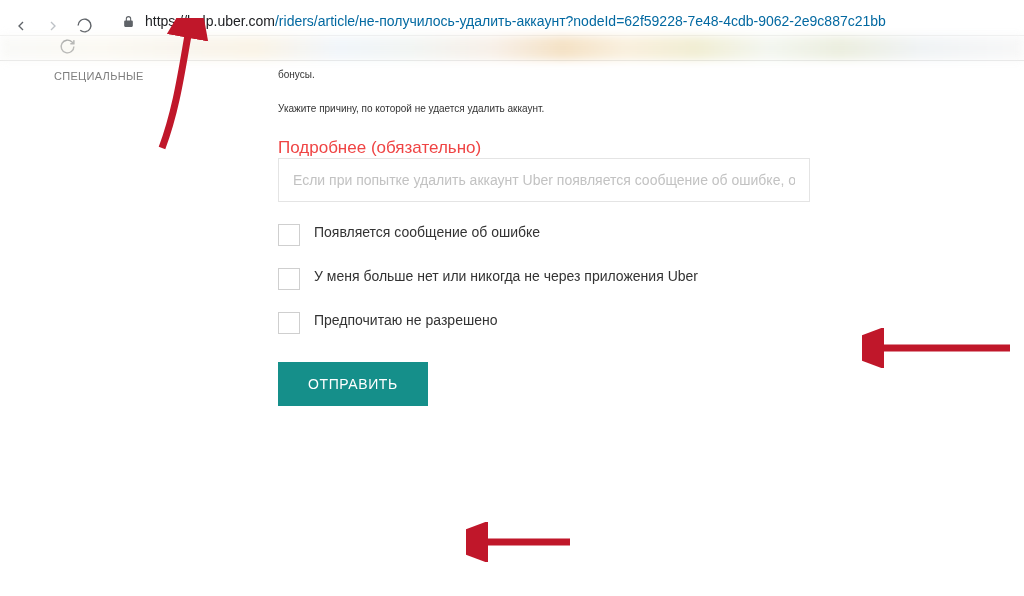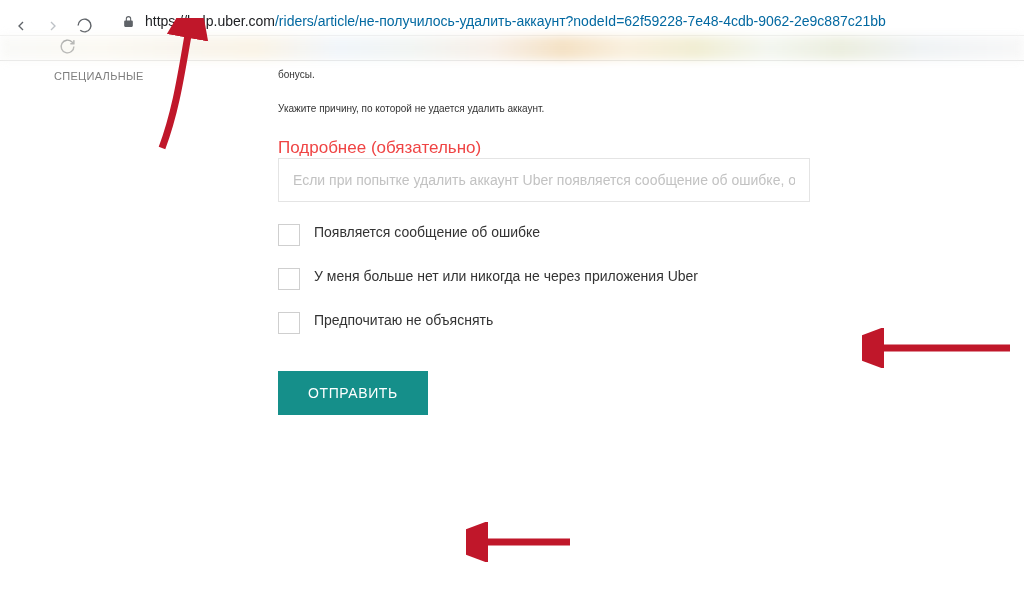--- a/index.html
+++ b/index.html
@@ -100,21 +100,21 @@
     .checkbox-label { font-size: 14px; color: #333; }
     .submit-btn {
       background: #158f8a;
       color: #fff;
       border: none;
       padding: 14px 30px;
       font-size: 14px;
       letter-spacing: 0.6px;
       font-weight: 500;
       cursor: pointer;
-      margin-top: 15px;
+      margin-top: 6px;
     }
     
     .arrow { position: absolute; pointer-events: none; }
     .arrow svg { display:block; }
   </style>
 </head>
 <body>
 
 <div class="browser-bar">
   <div class="nav-arrows">
@@ -174,21 +174,21 @@
       <div class="checkbox-row">
         <div class="checkbox-box"></div>
         <div class="checkbox-label">Появляется сообщение об ошибке</div>
       </div>
       <div class="checkbox-row">
         <div class="checkbox-box"></div>
         <div class="checkbox-label">У меня больше нет или никогда не через приложения Uber</div>
       </div>
       <div class="checkbox-row">
         <div class="checkbox-box"></div>
-        <div class="checkbox-label">Предпочитаю не объяснять</div>
+        <div class="checkbox-label">Предпочитаю не разрешено</div>
       </div>
     </div>
 
     <button class="submit-btn">ОТПРАВИТЬ</button>
   </div>
 </div>
 
 <div class="arrow" style="left:132px; top:18px;">
   <svg width="100" height="140" viewBox="0 0 100 140">
     <defs>

